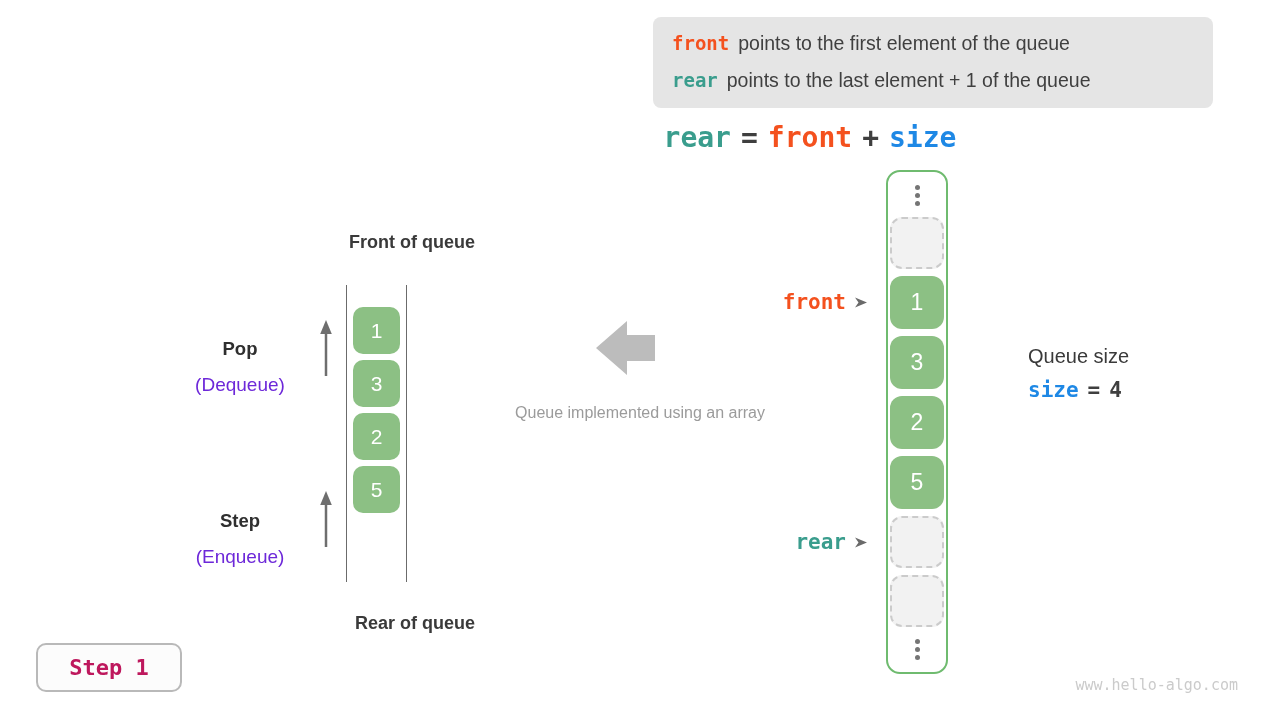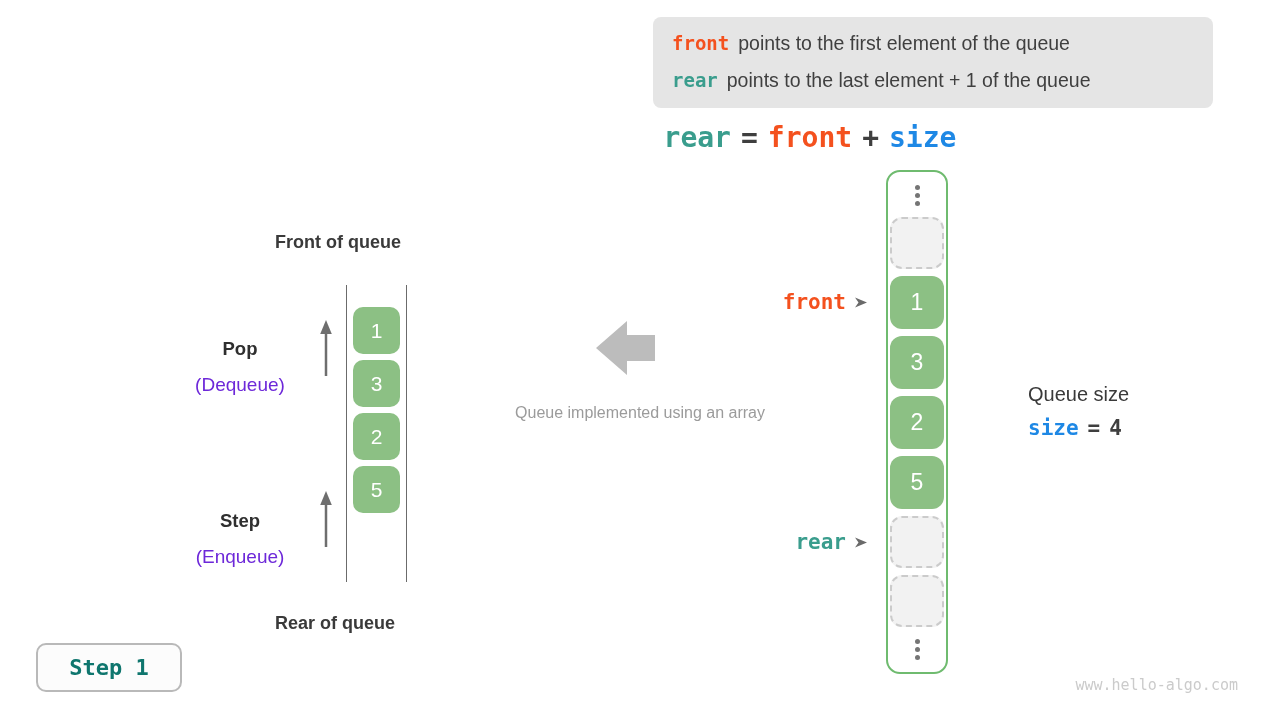--- a/index.html
+++ b/index.html
@@ -24,21 +24,21 @@
 
   
   .formula{
     position:absolute;left:640px;top:121px;width:340px;text-align:center;
     font-size:28px;white-space:nowrap;
   }
   .formula span{margin:0 5px;}
 
   
   .front-title,.rear-title{
-    position:absolute;left:275px;width:200px;text-align:left;
+    position:absolute;left:275px;width:200px;text-align:right;
     font-size:18px;font-weight:bold;color:#3a3a3a;
   }
   .front-title{top:232px;}
   .rear-title{top:613px;}
   .channel{
     position:absolute;left:346px;top:285px;width:59px;height:297px;
     border-left:1.5px solid #6b6b6b;border-right:1.5px solid #6b6b6b;
   }
   .left-stack{
     position:absolute;left:353px;top:307px;display:flex;flex-direction:column;gap:6px;
@@ -83,32 +83,32 @@
   }
   .pointer{
     position:absolute;left:668px;width:200px;height:28px;
     display:flex;align-items:center;justify-content:flex-end;gap:8px;
     font-size:21px;
   }
   .front-pointer{top:288px;}
   .rear-pointer{top:528px;}
 
   
-  .qsize{position:absolute;left:1028px;top:341px;margin-top:38px;}
+  .qsize{position:absolute;left:1028px;top:341px;}
   .qsize-title{font-size:20px;color:#3a3a3a;line-height:30px;}
   .qsize-line{margin-top:7px;font-size:21px;}
   .qsize-line .eq{margin:0 9px;}
 
   
   .step-badge{
     position:absolute;left:36px;top:643px;width:146px;height:49px;
     box-sizing:border-box;border:2px solid #b9b9b9;border-radius:10px;background:#fcfcfc;
     display:flex;align-items:center;justify-content:center;
     font-family:"DejaVu Sans Mono","Liberation Mono",monospace;font-weight:bold;
-    font-size:22px;color:#0f766e;
+    font-size:22px;color:#be185d;
   }
 
   
   .watermark{
     position:absolute;right:42px;top:676px;
     font-family:"DejaVu Sans Mono","Liberation Mono",monospace;
     font-size:15px;color:#cbcbcb;
   }
 </style>
 </head>

